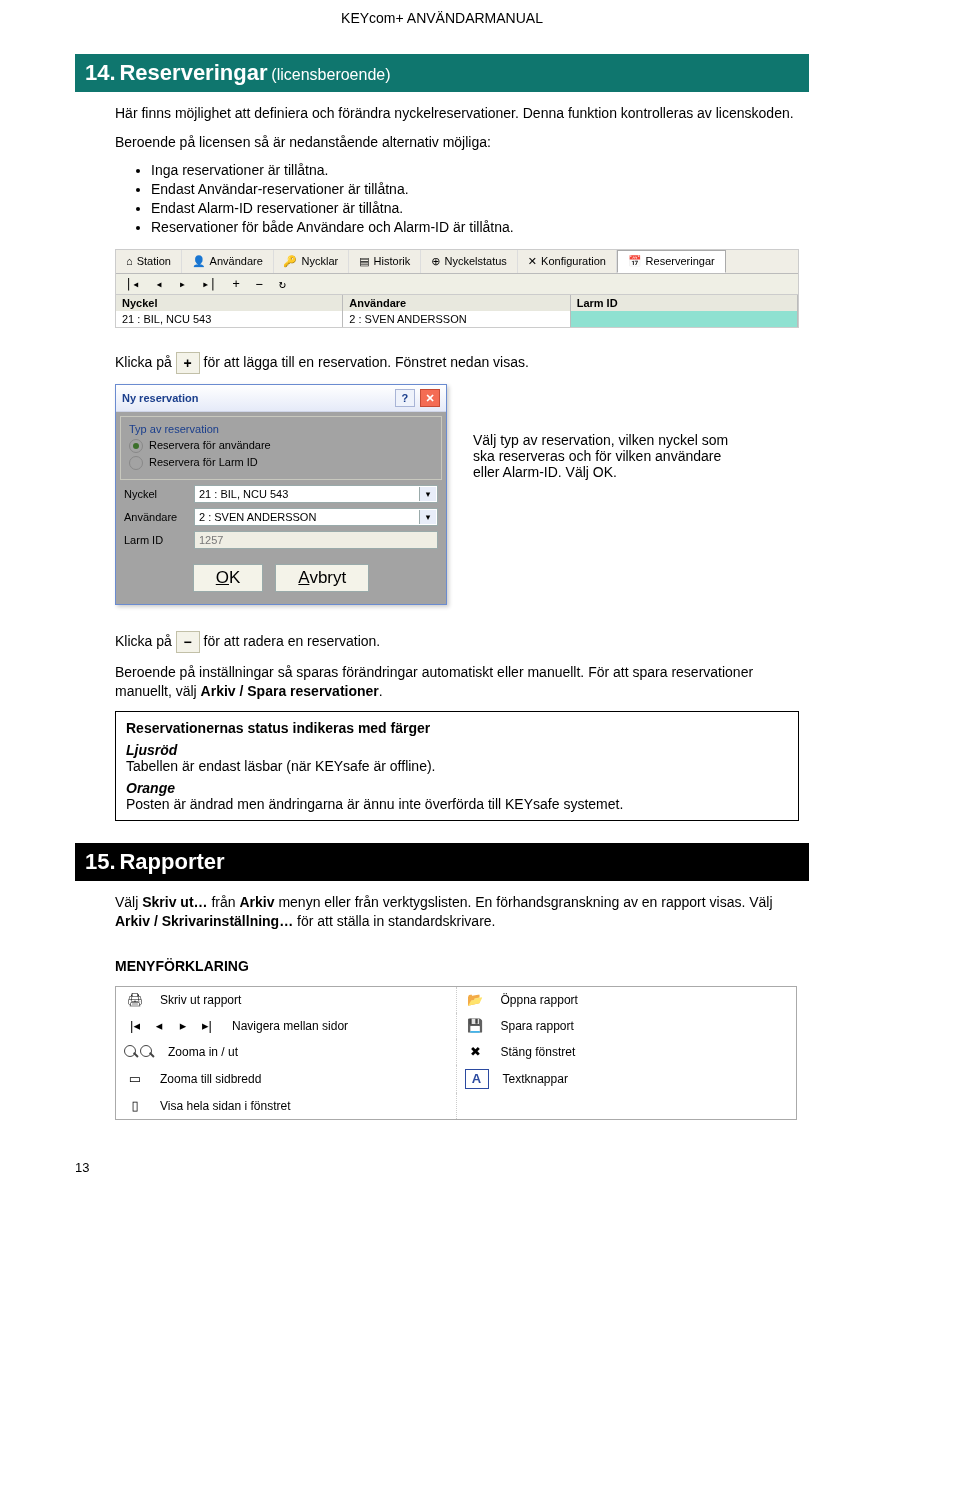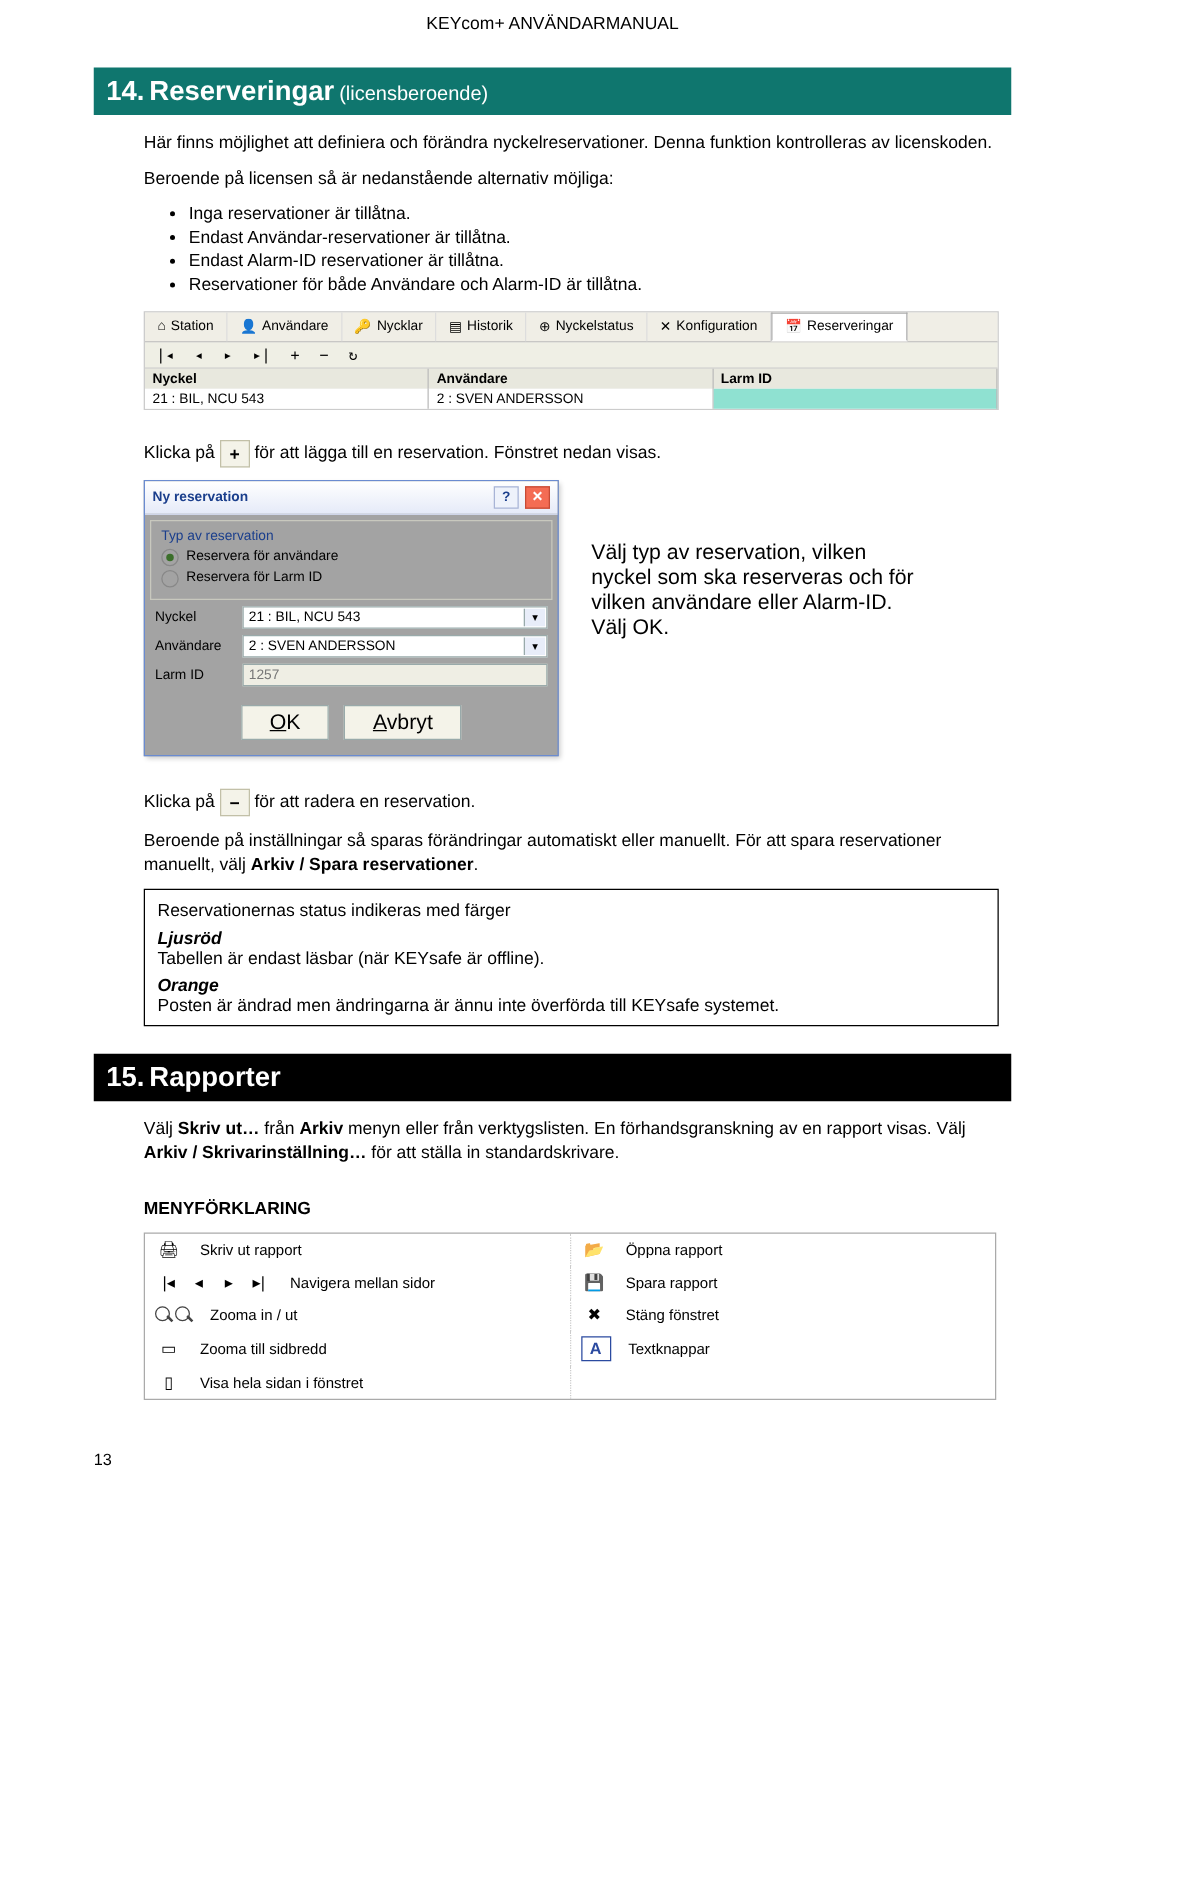--- a/index.html
+++ b/index.html
@@ -146,28 +146,28 @@
   .radio .dot { width:6px; height:6px; background:#3b6f2a; border-radius:50%; }
   .form-row { display:flex; align-items:center; gap:8px; margin:5px 8px; }
   .form-row label { width: 62px; }
   .form-row .field {
     flex: 1; background:#fff; border:1px solid #9aa; padding:2px 20px 2px 4px; position:relative;
   }
   .form-row .field.disabled { background:#efeee4; color:#777; }
   .form-row .field .dd { position:absolute; right:1px; top:1px; bottom:1px; width:16px; background:#e8edf9; border-left:1px solid #9aa; display:flex; align-items:center; justify-content:center; font-size:9px; }
   .dlg-buttons { display:flex; justify-content:center; gap:12px; padding:10px 0 12px 0; }
   .dlg-btn { border:1px solid #9aa; background:#f4f3e9; padding:3px 22px; font-size:17px; }
-  .dialog-desc { font-size: 17px; padding-top: 48px; max-width: 260px; }
+  .dialog-desc { font-size: 14px; padding-top: 48px; max-width: 260px; }
 
   .statusbox {
     border: 1px solid #000;
     padding: 8px 10px;
     margin: 10px 0 22px 0;
   }
-  .statusbox .hdr { font-weight: normal; margin-bottom: 4px; }
+  .statusbox .hdr { font-weight: bold; margin-bottom: 4px; }
   .statusbox .lbl { font-style: italic; font-weight: bold; margin-top: 6px; }
   .menu-table {
     margin: 10px 0 0 0;
     border: 1px solid #aaa;
     font-size: 12px;
     width: 680px;
   }
   .menu-row { display:flex; }
   .menu-cell { flex:1; display:flex; align-items:center; gap:14px; padding:4px 8px; border-right:1px dotted #ccc; }
   .menu-cell:last-child{ border-right:none; }

